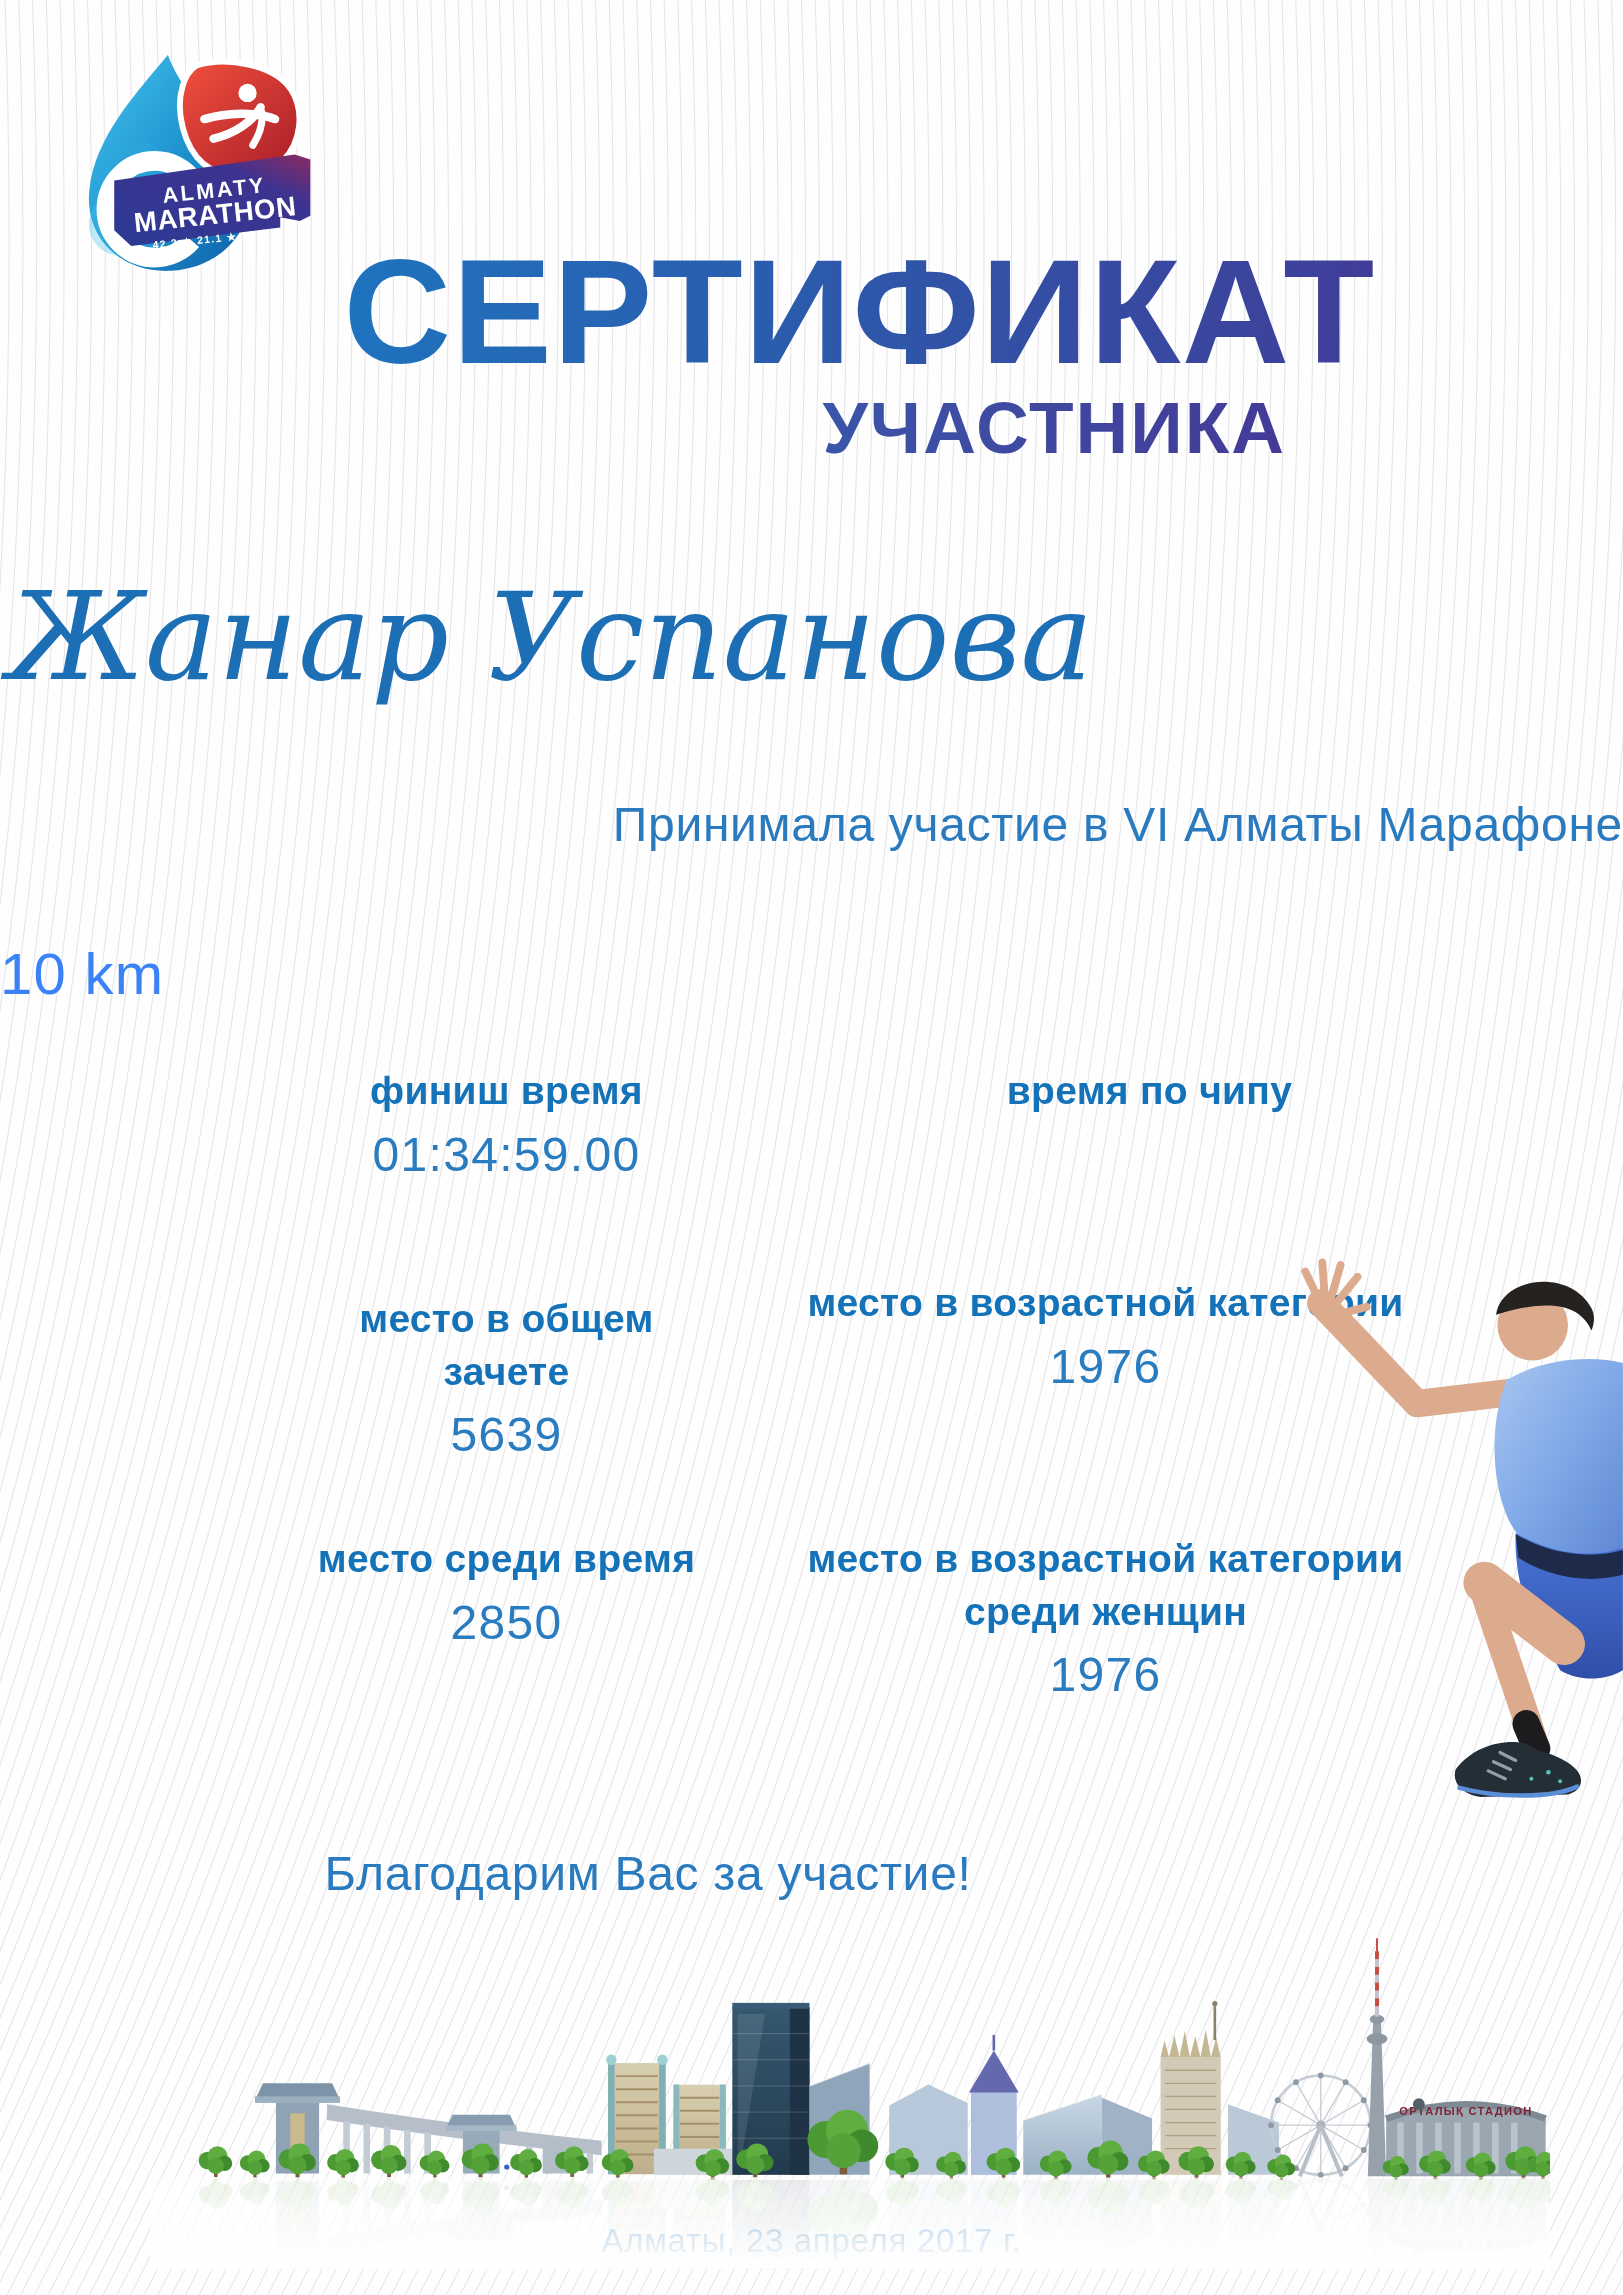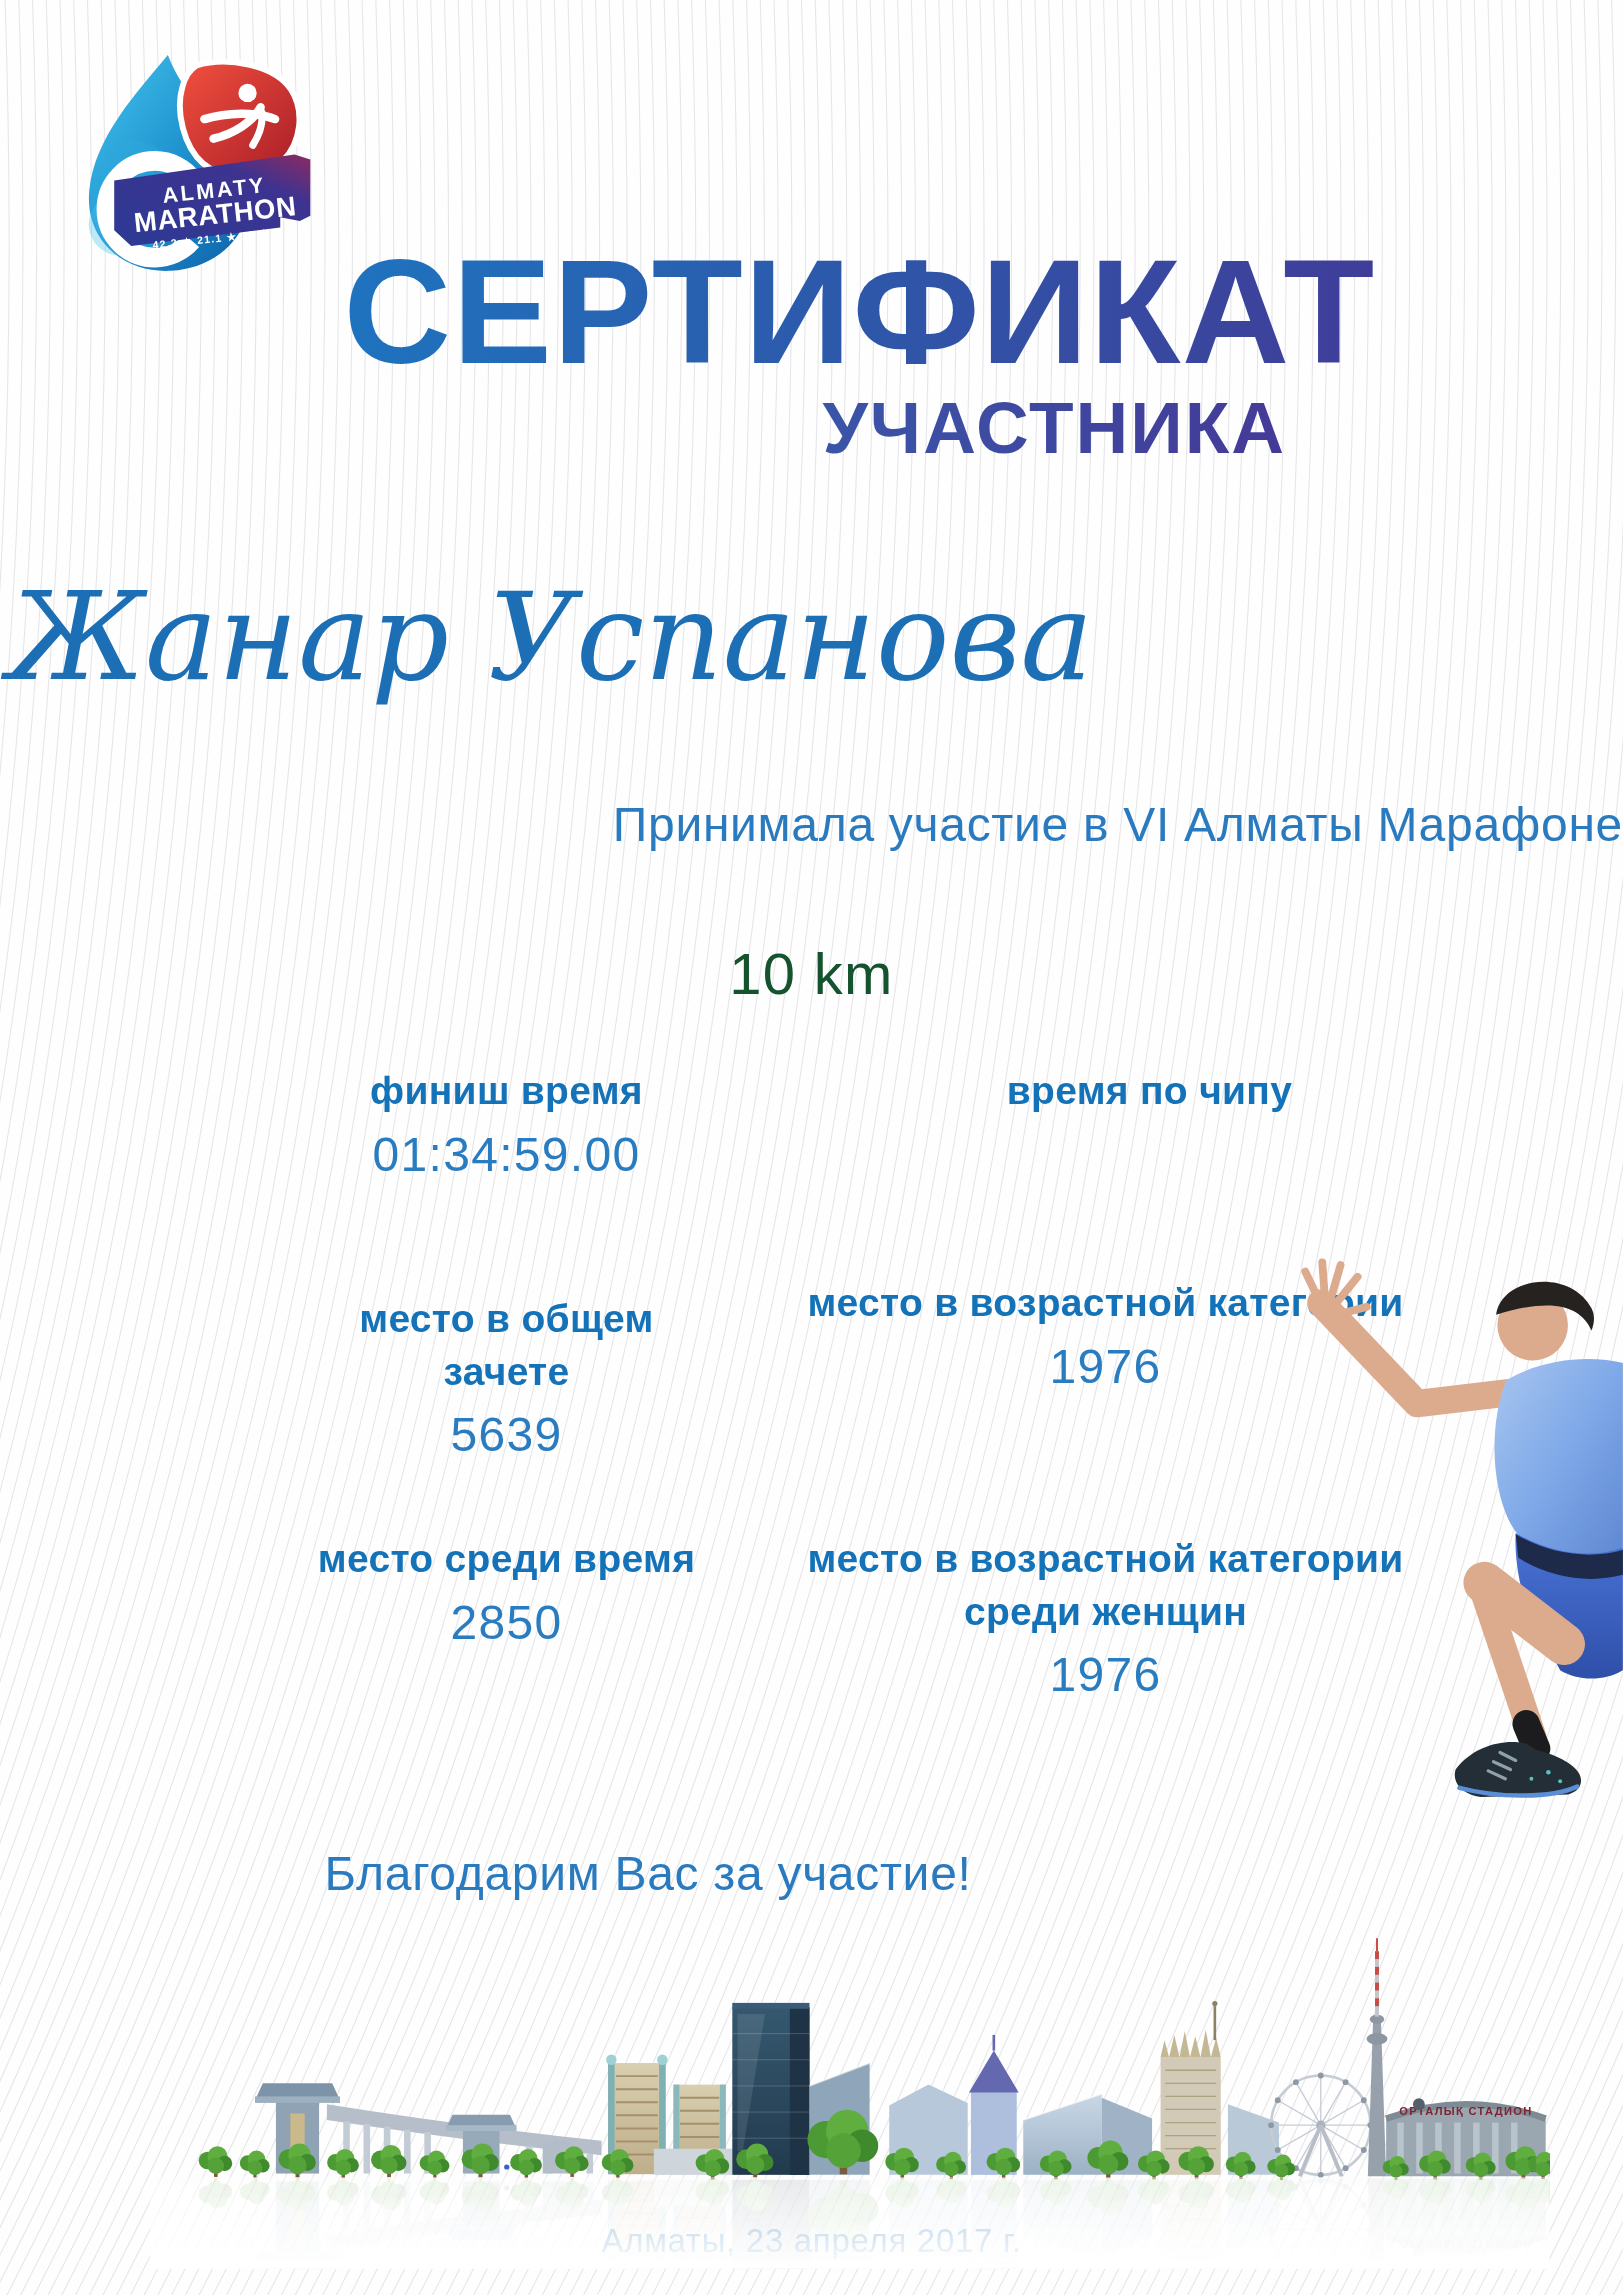--- a/index.html
+++ b/index.html
@@ -29,22 +29,22 @@
   }
   .participation{
     position:absolute;left:0;top:797px;width:1623px;text-align:right;
     font-size:48px;font-weight:400;letter-spacing:0.7px;color:#2a7abf;
   }
   .dist-label{
     position:absolute;left:0;top:884px;width:1623px;text-align:center;
     font-size:41px;font-weight:700;letter-spacing:0.7px;color:#1472b8;
   }
   .dist-value{
-    position:absolute;left:0;top:940px;width:1623px;text-align:center;
-    font-size:58px;font-weight:400;letter-spacing:1.3px;color:#14532d;
+    position:absolute;left:0;top:940px;width:1623px;text-align:left;
+    font-size:58px;font-weight:400;letter-spacing:1.3px;color:#3b82f6;
   }
   .stat{position:absolute;text-align:center;}
   .stat-label{font-size:39px;font-weight:700;line-height:1.35;color:#1472b8;letter-spacing:0.3px;}
   .stat-value{font-size:48px;font-weight:400;color:#2a7cc0;margin-top:9.2px;white-space:nowrap;letter-spacing:1.3px;}
   .s1{left:304px;top:1065px;width:405px;}
   .s2{left:816px;top:1065px;width:667px;}
   .s3{left:304px;top:1277px;width:405px;margin-top:16px;}
   .s4{left:772px;top:1277px;width:667px;}
   .s5{left:304px;top:1533px;width:405px;}
   .s6{left:772px;top:1533px;width:667px;}

